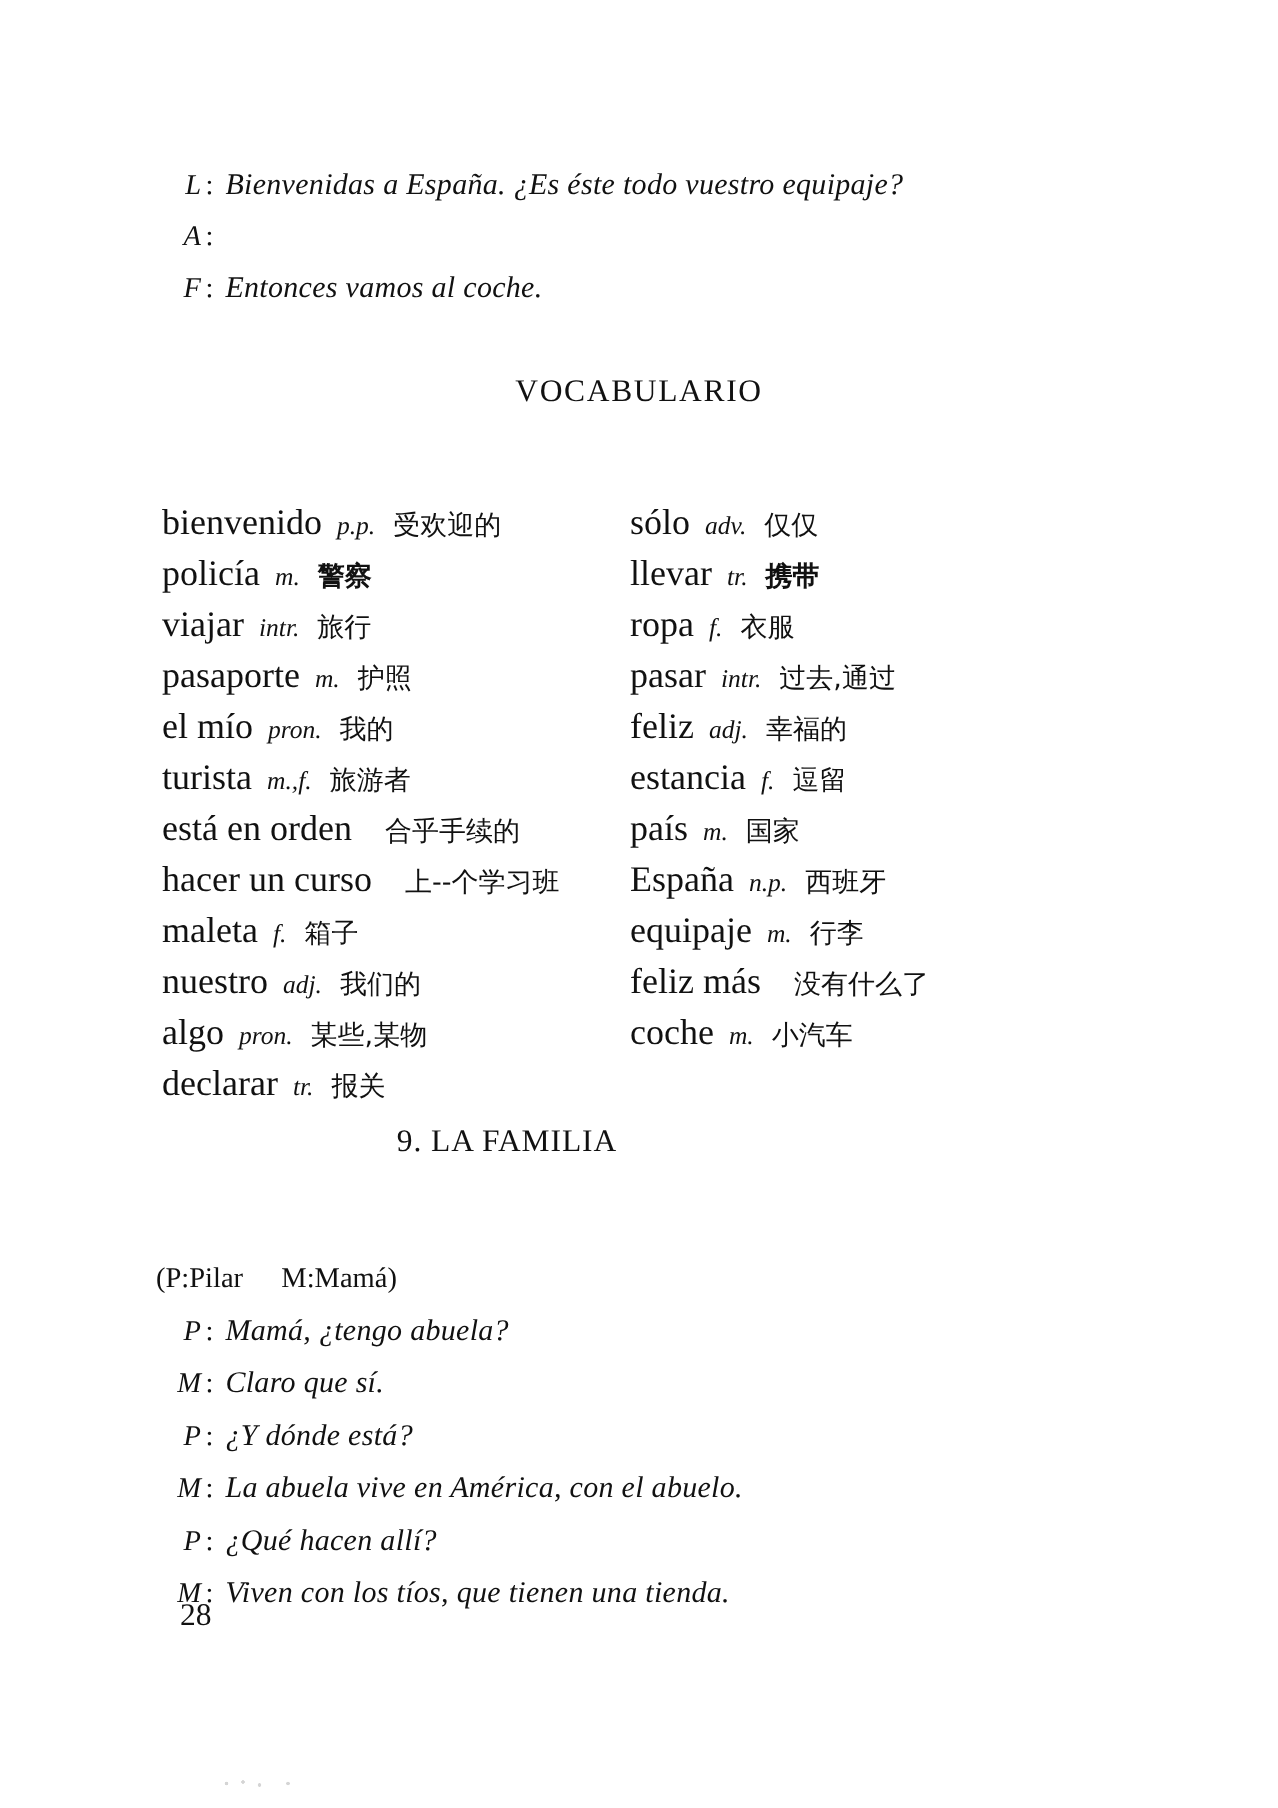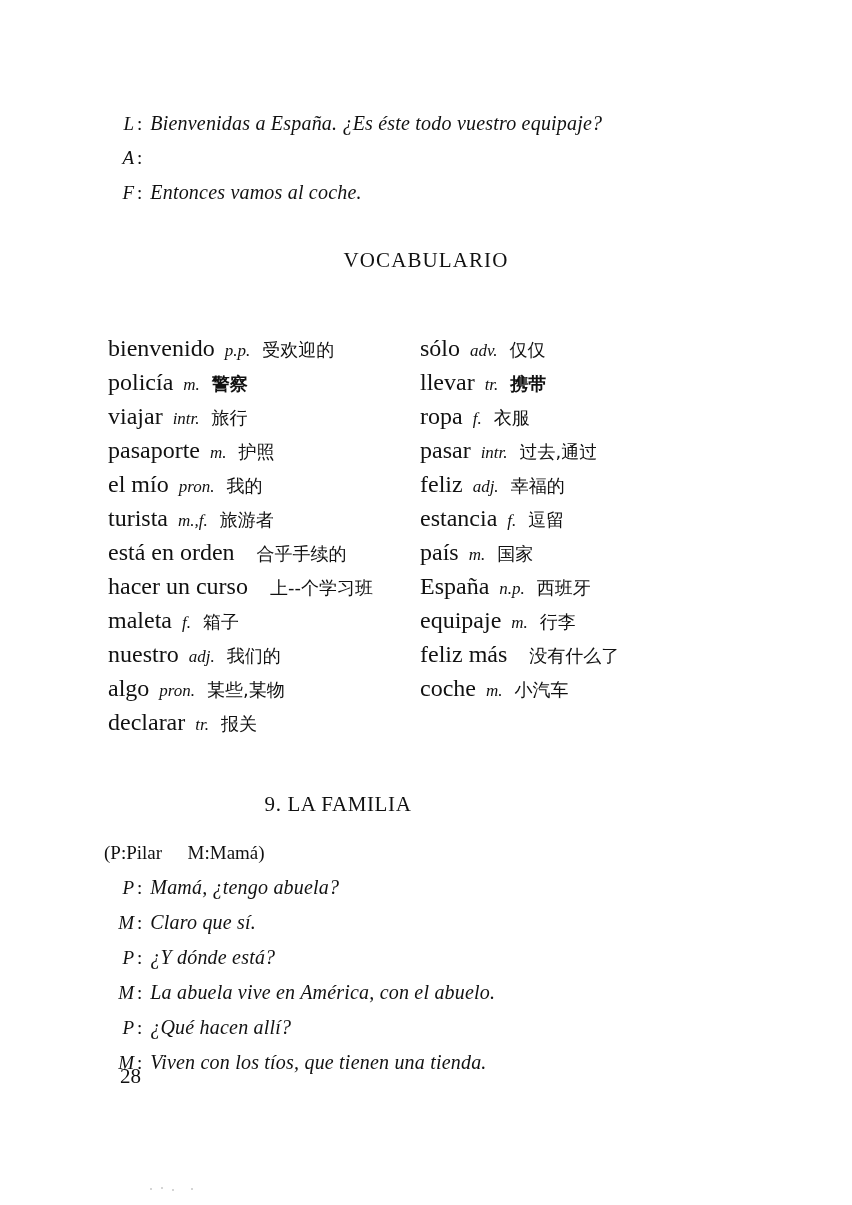--- a/index.html
+++ b/index.html
@@ -91,21 +91,21 @@
     font-family: "DejaVu Sans", sans-serif;
     font-size: 18px;
     margin-left: 12px;
     margin-top: 24px;
   }
   .v-gloss.bold { font-weight: bold; }
 
   
   .lesson-title {
     position: absolute;
-    top: 792px;
+    top: 748px;
     left: 0;
     width: 676px;
     text-align: center;
     font-size: 21px;
     letter-spacing: 0.6px;
   }
   .speaker-key {
     position: absolute;
     top: 842px;
     left: 104px;

